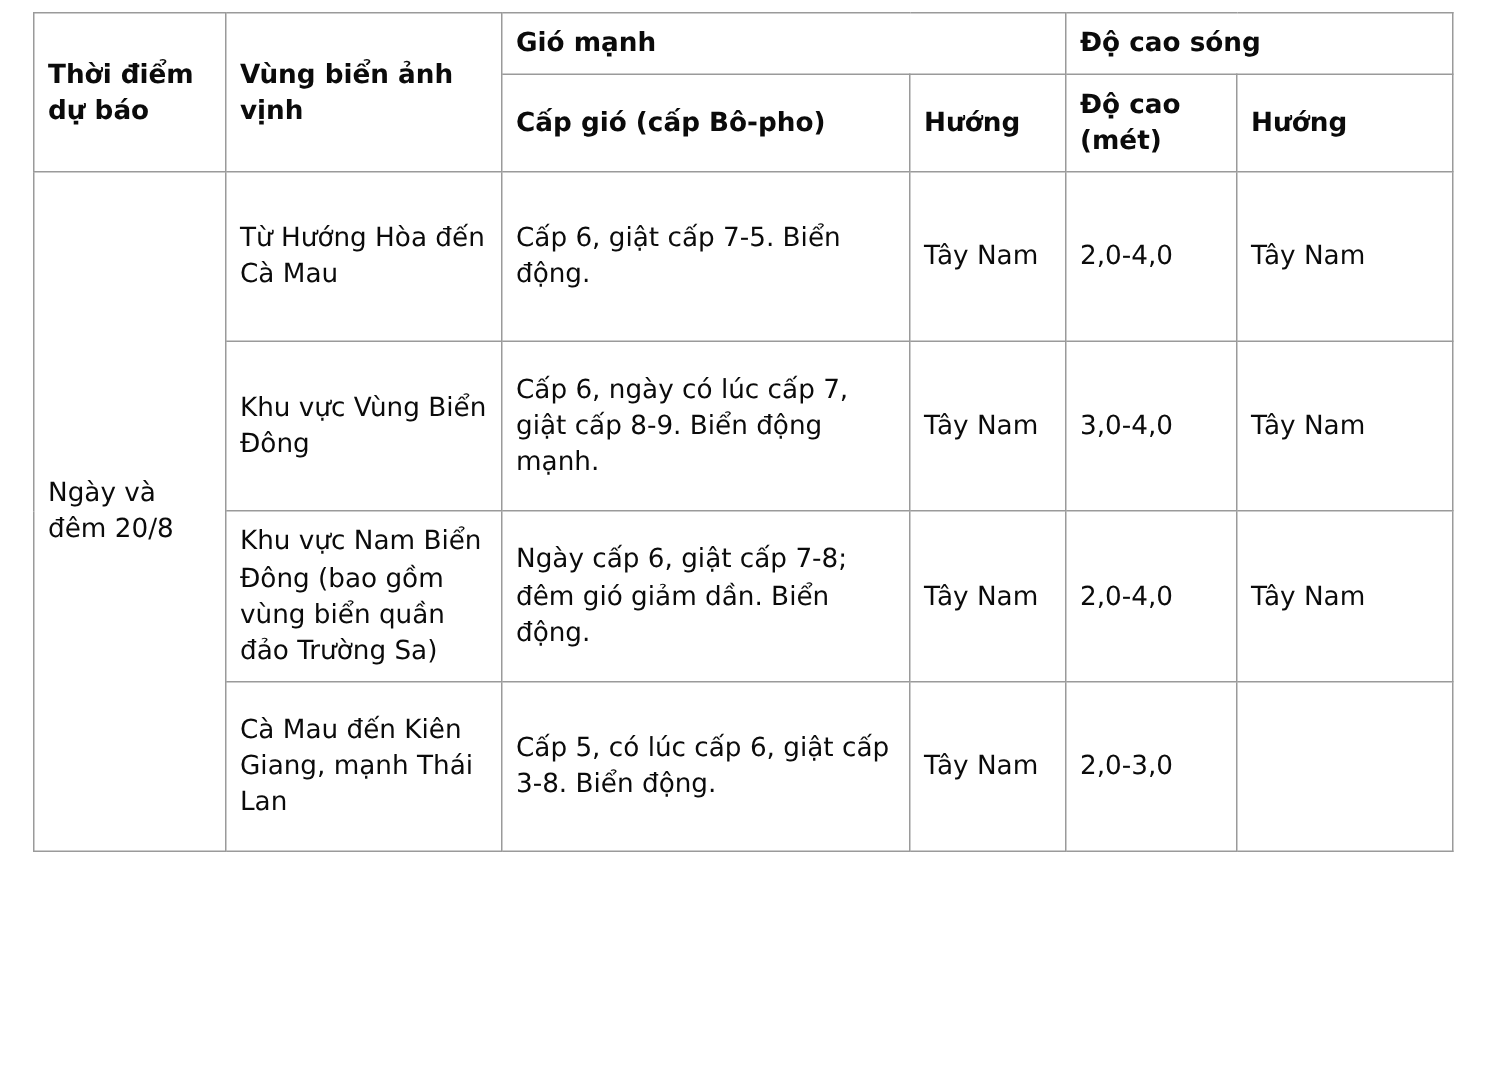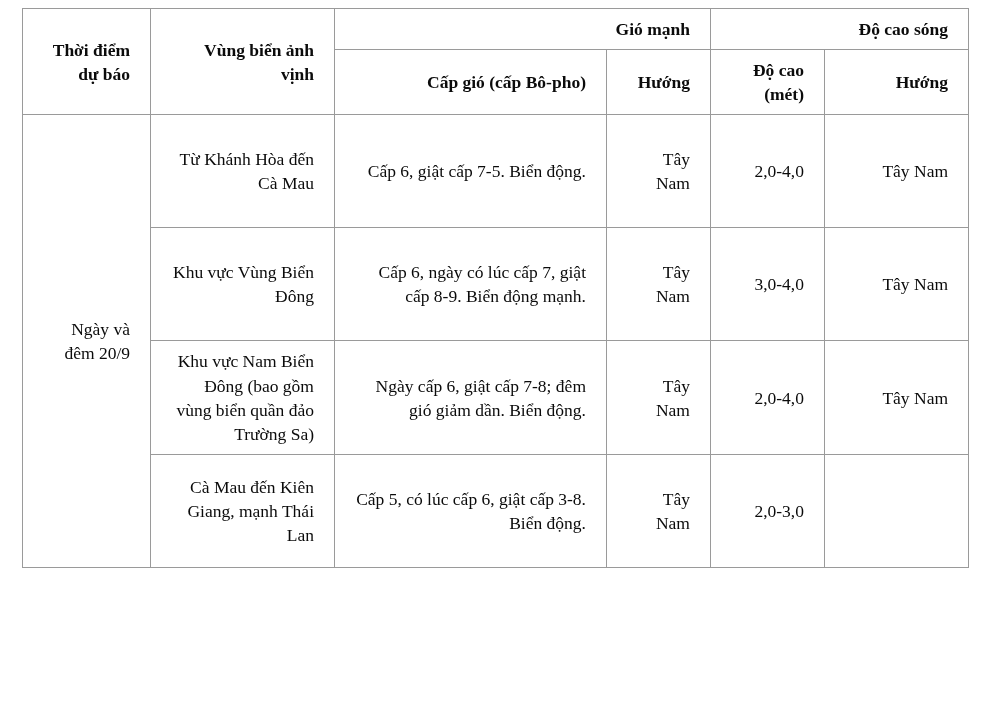--- a/index.html
+++ b/index.html
@@ -22,26 +22,25 @@
     padding: 8px 30px 0 22px;
   }
   table.forecast {
     border-collapse: collapse;
     width: 946px;
     table-layout: fixed;
   }
   table.forecast td, table.forecast th {
     border: 1px solid #9a9a9a;
     vertical-align: middle;
-    padding: 8px 20px;
+    padding: 8px 9px;
     font-size: 17.5px;
     line-height: 1.38;
     font-weight: 400;
-    text-align: right;
-    font-family: Liberation Serif, serif;
+    text-align: left;
   }
   table.forecast th {
     font-weight: 700;
     vertical-align: middle;
   }
   .col-time    { width: 128px; }
   .col-area    { width: 184px; }
   .col-level   { width: 272px; }
   .col-dir1    { width: 104px; }
   .col-height  { width: 114px; }
@@ -78,22 +77,22 @@
       </tr>
       <tr>
         <th>Cấp gió (cấp Bô-pho)</th>
         <th>Hướng</th>
         <th>Độ cao (mét)</th>
         <th>Hướng</th>
       </tr>
     </thead>
     <tbody>
       <tr class="row-tall">
-        <td class="time-cell" rowspan="4">Ngày và đêm 20/9</td>
-        <td>Từ Khánh Hòa đến Cà Mau</td>
+        <td class="time-cell" rowspan="4">Ngày và đêm 20/8</td>
+        <td>Từ Hướng Hòa đến Cà Mau</td>
         <td>Cấp 6, giật cấp 7-5. Biển động.</td>
         <td>Tây Nam</td>
         <td>2,0-4,0</td>
         <td>Tây Nam</td>
       </tr>
       <tr class="row-tall">
         <td>Khu vực Vùng Biển Đông</td>
         <td>Cấp 6, ngày có lúc cấp 7, giật cấp 8-9. Biển động mạnh.</td>
         <td>Tây Nam</td>
         <td>3,0-4,0</td>

